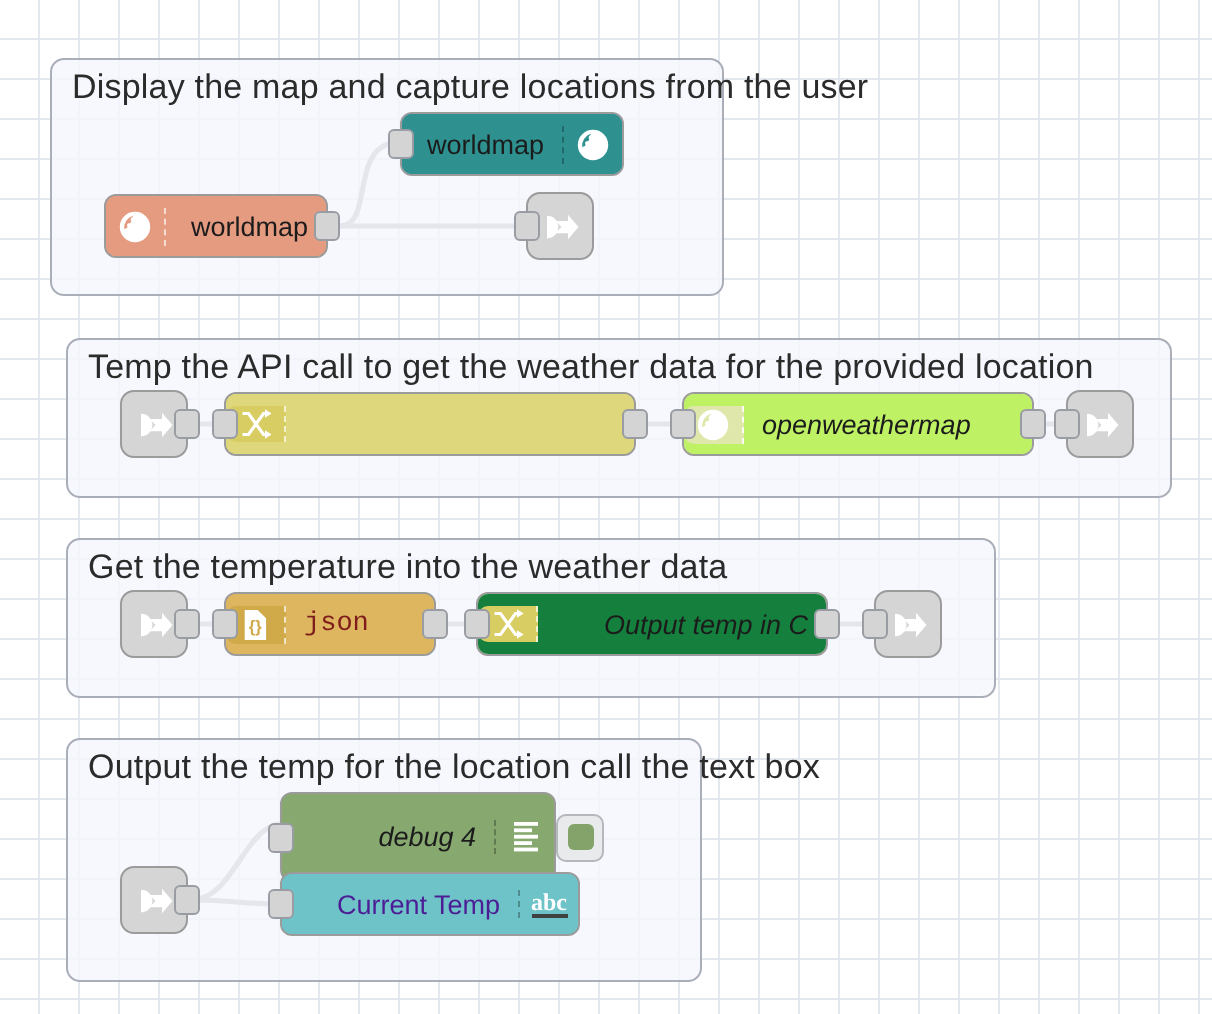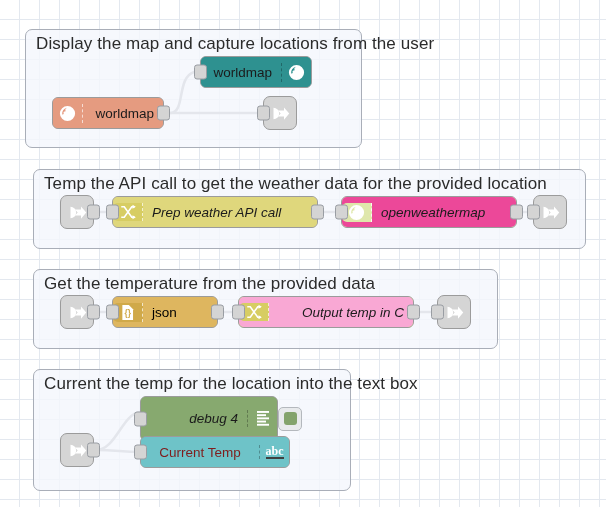--- a/index.html
+++ b/index.html
@@ -190,75 +190,74 @@
     <div class="port in"></div>
     <div class="body" style="background:#dfd77c;">
       <div class="iconband left" style="background:#d7cd63;border-right:1px dashed rgba(255,255,255,0.7);">
         <svg width="18" height="18" viewBox="0 0 24 24">
           <path fill="none" stroke="#ffffff" stroke-width="2.1" d="M3 5h4l10 14h4"></path>
           <path fill="none" stroke="#ffffff" stroke-width="2.1" d="M3 19h4L17 5h4"></path>
           <path fill="#ffffff" d="M18 2.2l4.4 2.8-4.4 2.8z"></path>
           <path fill="#ffffff" d="M18 16.2l4.4 2.8-4.4 2.8z"></path>
         </svg>
       </div>
-      <div class="label italic" style="color:#1b1b1b;">Prep weather API call</div>
     </div>
     <div class="port out"></div>
   </div>
 
   <div class="node" style="left:341px;top:196px;width:176px;height:32px;background:#e9efc0;">
     <div class="port in"></div>
-    <div class="body" style="background:#ec4899;">
+    <div class="body" style="background:#bef264;">
       <div class="iconband left" style="background:#dfe7ab;border-right:1px dashed rgba(255,255,255,0.85);">
         <svg width="19" height="19" viewBox="0 0 24 24">
           <path fill="#ffffff" d="M12 2.4A9.6 9.6 0 1 0 21.6 12 9.61 9.61 0 0 0 12 2.4zm-1 2.3c-.3.9-1.4 1.2-1.7 2.1-.3.8.6 1.5.2 2.2-.5.8-1.9.4-2.4 1.2-.4.7.4 1.6 0 2.3-.4.6-1.5.4-1.9 1A8 8 0 0 1 11 4.7zm5.4 12.6c-.7.2-1.3-.6-2-.4-.9.3-1 1.7-1.9 1.9-.8.2-1.4-.9-2.2-.8-.7.1-1 1-1.7 1.2a8 8 0 0 0 10.2-6.5c-.5.9-1.5 1.2-1.9 2.1-.3.9.4 2.1-.5 2.5z"></path>
         </svg>
       </div>
       <div class="label italic" style="color:#1b1b1b;">openweathermap</div>
     </div>
     <div class="port out"></div>
   </div>
 
   <div class="linknode" style="left:533px;top:195px;">
     <div class="port in" style="left:-7px;"></div>
     <svg width="21" height="21" viewBox="0 0 24 24">
       <path fill="#ffffff" d="M4 5.5a6.5 6.5 0 0 1 0 13z"></path>
       <path fill="#ffffff" d="M9 8.5h7V5l6 7-6 7v-3.5H9l3.2-3.5z"></path>
     </svg>
   </div>
 
   <div class="group" style="left:33px;top:269px;width:465px;height:80px;">
-    <div class="group-label">Get the temperature from the provided data</div>
+    <div class="group-label">Get the temperature into the weather data</div>
   </div>
 
   <div class="linknode" style="left:60px;top:295px;">
     <svg width="21" height="21" viewBox="0 0 24 24">
       <path fill="#ffffff" d="M4 5.5a6.5 6.5 0 0 1 0 13z"></path>
       <path fill="#ffffff" d="M9 8.5h7V5l6 7-6 7v-3.5H9l3.2-3.5z"></path>
     </svg>
     <div class="port out" style="right:-7px;"></div>
   </div>
 
   <div class="node" style="left:112px;top:296px;width:106px;height:32px;background:#deb65f;">
     <div class="port in"></div>
     <div class="body" style="background:#deb65f;">
       <div class="iconband left" style="background:#d0a949;border-right:1px dashed rgba(255,255,255,0.7);">
         <svg width="19" height="19" viewBox="0 0 24 24">
           <path fill="#ffffff" d="M5.5 2.5h8.2L19 7.8V21.5H5.5z"></path>
           <text x="12.2" y="16.4" font-size="10.5" font-family="Liberation Sans, sans-serif" font-weight="bold" fill="#d0a949" text-anchor="middle">{}</text>
         </svg>
       </div>
-      <div class="label" style="color:#000000;">json</div>
+      <div class="label" style="color:#7f1d1d;font-family:Liberation Mono, monospace;">json</div>
     </div>
     <div class="port out"></div>
   </div>
 
   <div class="node" style="left:238px;top:296px;width:176px;height:32px;background:#dfd77c;">
     <div class="port in"></div>
-    <div class="body" style="background:#f9a8d4;">
+    <div class="body" style="background:#15803d;">
       <div class="iconband left" style="background:#d7cd63;border-right:1px dashed rgba(255,255,255,0.7);">
         <svg width="18" height="18" viewBox="0 0 24 24">
           <path fill="none" stroke="#ffffff" stroke-width="2.1" d="M3 5h4l10 14h4"></path>
           <path fill="none" stroke="#ffffff" stroke-width="2.1" d="M3 19h4L17 5h4"></path>
           <path fill="#ffffff" d="M18 2.2l4.4 2.8-4.4 2.8z"></path>
           <path fill="#ffffff" d="M18 16.2l4.4 2.8-4.4 2.8z"></path>
         </svg>
       </div>
       <div class="label italic center" style="color:#1b1b1b;">Output temp in C</div>
     </div>
@@ -267,21 +266,21 @@
 
   <div class="linknode" style="left:437px;top:295px;">
     <div class="port in" style="left:-7px;"></div>
     <svg width="21" height="21" viewBox="0 0 24 24">
       <path fill="#ffffff" d="M4 5.5a6.5 6.5 0 0 1 0 13z"></path>
       <path fill="#ffffff" d="M9 8.5h7V5l6 7-6 7v-3.5H9l3.2-3.5z"></path>
     </svg>
   </div>
 
   <div class="group" style="left:33px;top:369px;width:318px;height:122px;">
-    <div class="group-label">Current the temp for the location into the text box</div>
+    <div class="group-label">Output the temp for the location call the text box</div>
   </div>
 
   <div class="linknode" style="left:60px;top:433px;">
     <svg width="21" height="21" viewBox="0 0 24 24">
       <path fill="#ffffff" d="M4 5.5a6.5 6.5 0 0 1 0 13z"></path>
       <path fill="#ffffff" d="M9 8.5h7V5l6 7-6 7v-3.5H9l3.2-3.5z"></path>
     </svg>
     <div class="port out" style="right:-7px;"></div>
   </div>
 
@@ -302,20 +301,20 @@
       </div>
     </div>
     <div class="dbg-btn">
       <i></i>
     </div>
   </div>
 
   <div class="node" style="left:140px;top:436px;width:150px;height:32px;background:#6ec3c8;">
     <div class="port in"></div>
     <div class="body" style="background:#6ec3c8;">
-      <div class="label right" style="color:#7f1d1d;text-align:center;">Current Temp</div>
+      <div class="label right" style="color:#4c1d95;">Current Temp</div>
       <div class="iconband right">
         <span class="abcicon">abc</span>
       </div>
     </div>
   </div>
 
 </div>
 
 </body></html>

